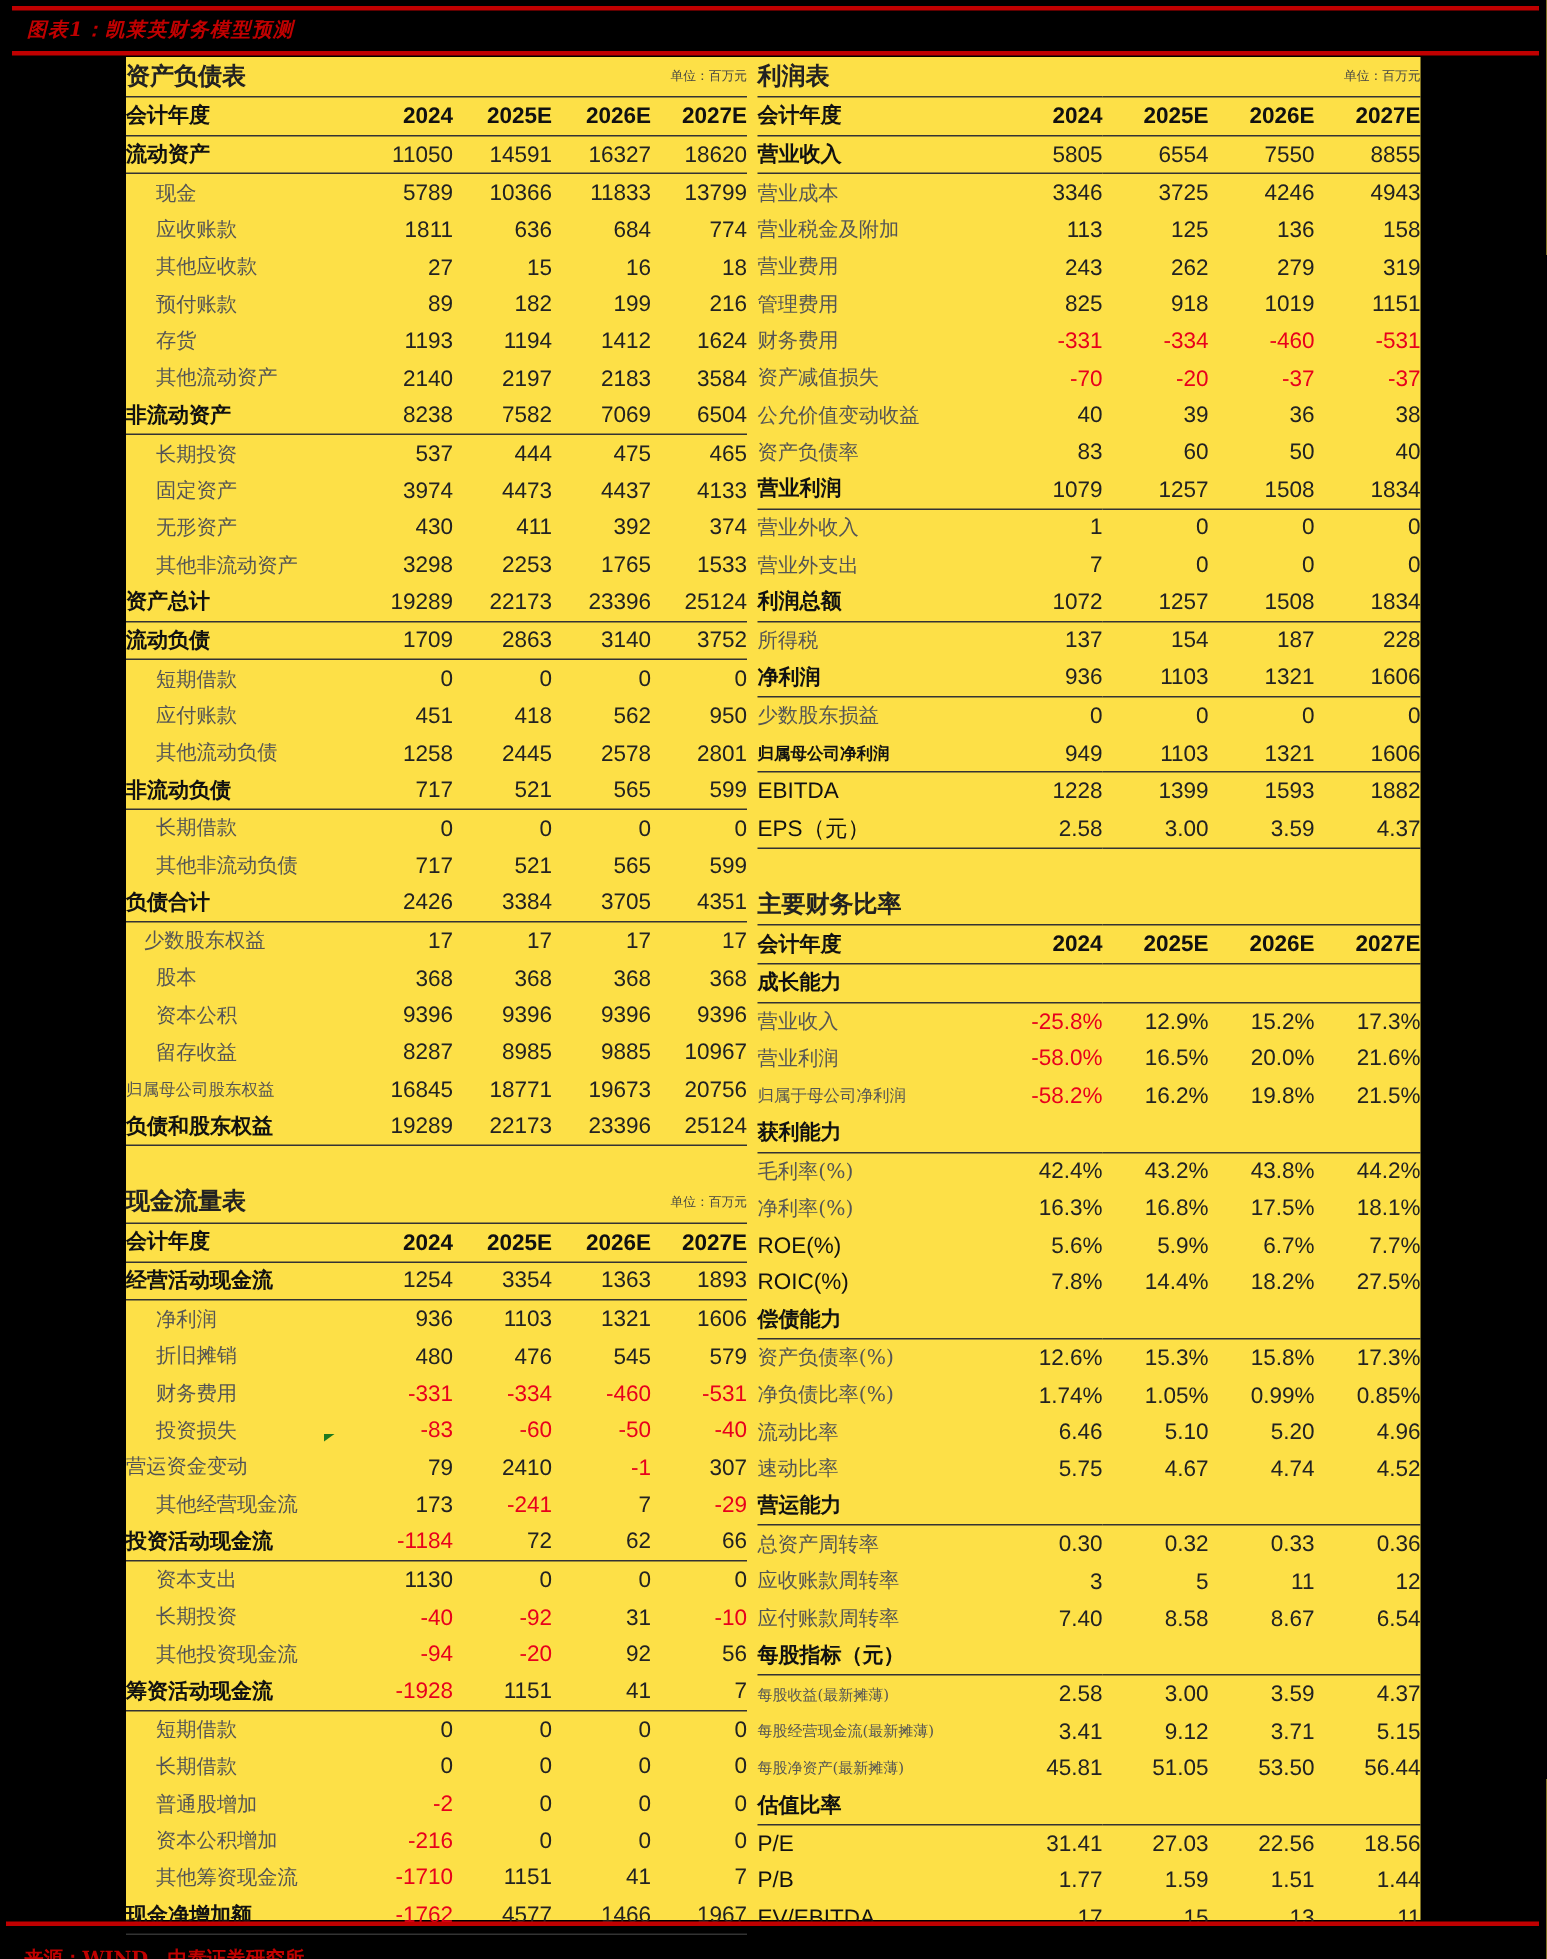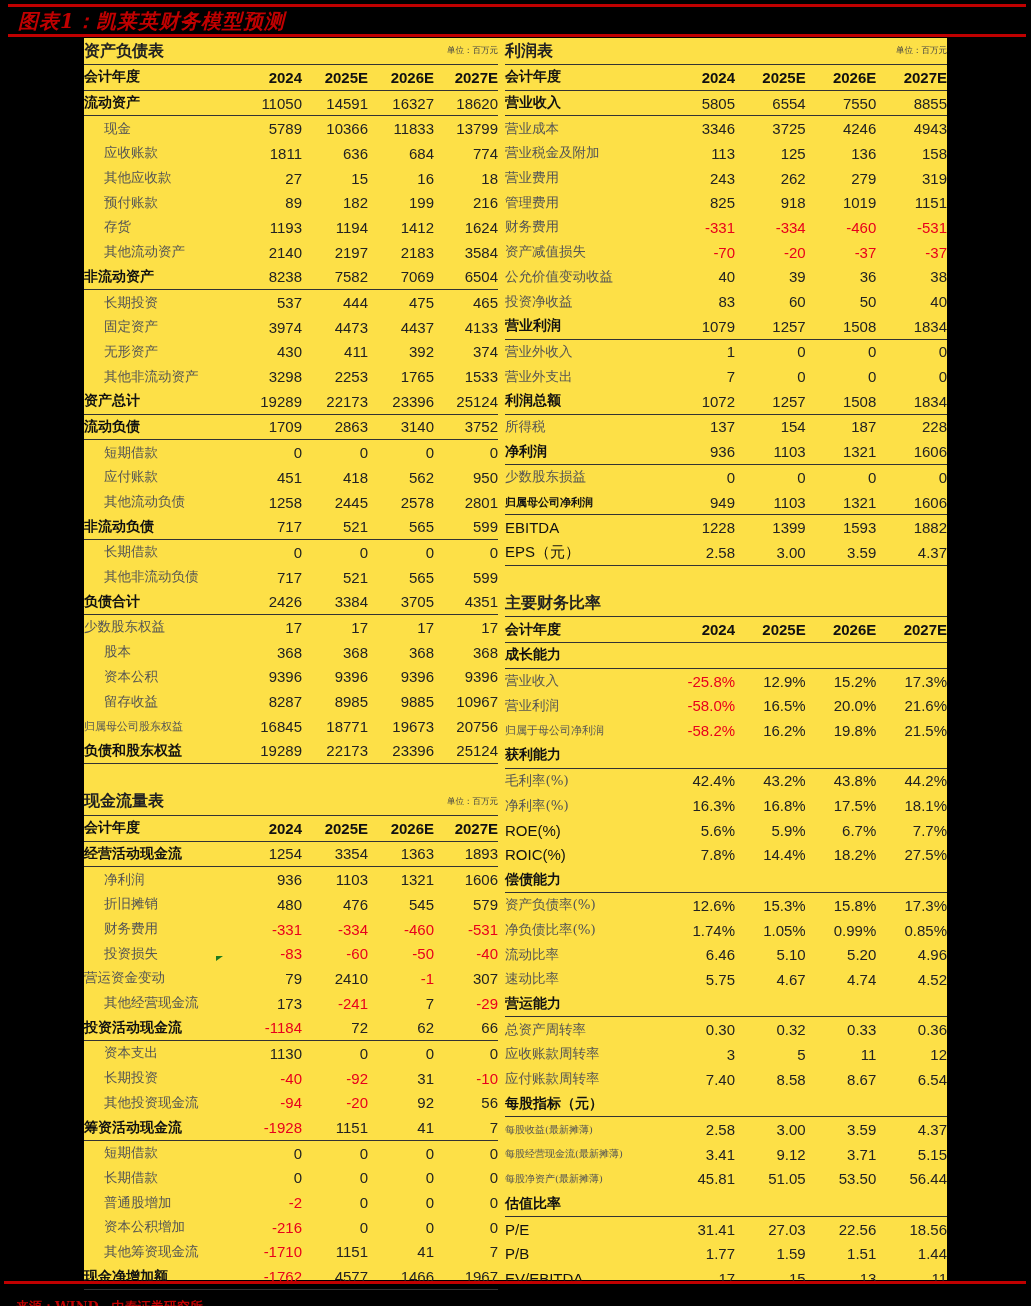--- a/index.html
+++ b/index.html
@@ -3,41 +3,41 @@
 <meta charset="utf-8">
 <style>
   html, body { margin: 0; padding: 0; }
   body {
     width: 1031px; height: 1306px; background: #000; position: relative; overflow: hidden;
     font-family: "Liberation Sans", "DejaVu Sans", sans-serif;
   }
   .topline { position: absolute; left: 8px; top: 4px; width: 1018px; height: 3px; background: #c00000; }
   .fig-title {
     position: absolute; left: 18px; top: 8px; height: 26px; line-height: 26px;
-    color: #c00000; font-family: "DejaVu Serif", serif; font-weight: bold; font-style: italic; font-size: 20px;
+    color: #c00000; font-family: "DejaVu Serif", serif; font-weight: bold; font-style: italic; font-size: 13px;
     letter-spacing: 1px;
   }
   .titleline { position: absolute; left: 8px; top: 34px; width: 1018px; height: 3px; background: #c00000; }
   .bottomline { position: absolute; left: 4px; top: 1281px; width: 1022px; height: 3px; background: #c00000; }
   .source {
     position: absolute; left: 16px; top: 1285px; height: 18px; line-height: 18px;
     color: #c00000; font-family: "DejaVu Serif", serif; font-weight: bold; font-size: 13px; margin-top: 13px;
   }
   .panel { position: absolute; left: 84px; top: 38px; width: 863px; height: 1242px; background: #fde047; }
   .col { position: absolute; top: 0; }
   .col.left { left: 0; width: 414px; }
   .col.right { left: 421px; width: 442px; }
   table { border-collapse: collapse; width: 100%; table-layout: fixed; }
   td { height: 24.7px; padding: 0; font-size: 15px; color: #222; white-space: nowrap; overflow: visible; }
   td.lbl { font-family: "DejaVu Serif", serif; font-size: 13.5px; color: #555; }
   td.num { text-align: right; }
   td.neg { color: #e8001c; }
   tr.bold td.lbl { color: #111; font-weight: bold; font-size: 14px; }
   tr.ind td.lbl { padding-left: 20px; }
-  tr.ind2 td.lbl { }
+  tr.ind2 td.lbl { padding-left: 12px; }
   tr.small td.lbl { font-size: 11px; }
   tr.xsmall td.lbl { font-size: 10px; }
   tr.latin td.lbl { font-family: "Liberation Sans", sans-serif; font-size: 15px; color: #111; }
   tr.uline td { border-bottom: 1.5px solid #333; }
   tr.hdr td { font-weight: bold; color: #111; }
   tr.hdr td.lbl { font-weight: bold; }
   .tbl-title td { height: 26px; }
   .tbl-title td.t { font-family: "DejaVu Serif", serif; font-weight: bold; font-size: 16px; color: #222; }
   .tbl-title td.u { text-align: right; font-family: "DejaVu Serif", serif; font-size: 8.5px; color: #444; vertical-align: middle; }
   .marker { position: absolute; width: 0; height: 0; border-left: 7px solid #1f7a1f; border-bottom: 5px solid transparent; }
@@ -482,21 +482,21 @@
             <td class="num neg">-37</td>
           </tr>
           <tr>
             <td class="lbl">公允价值变动收益</td>
             <td class="num">40</td>
             <td class="num">39</td>
             <td class="num">36</td>
             <td class="num">38</td>
           </tr>
           <tr>
-            <td class="lbl">投资净收益</td>
+            <td class="lbl">资产负债率</td>
             <td class="num">83</td>
             <td class="num">60</td>
             <td class="num">50</td>
             <td class="num">40</td>
           </tr>
           <tr class="bold uline">
             <td class="lbl">营业利润</td>
             <td class="num">1079</td>
             <td class="num">1257</td>
             <td class="num">1508</td>

